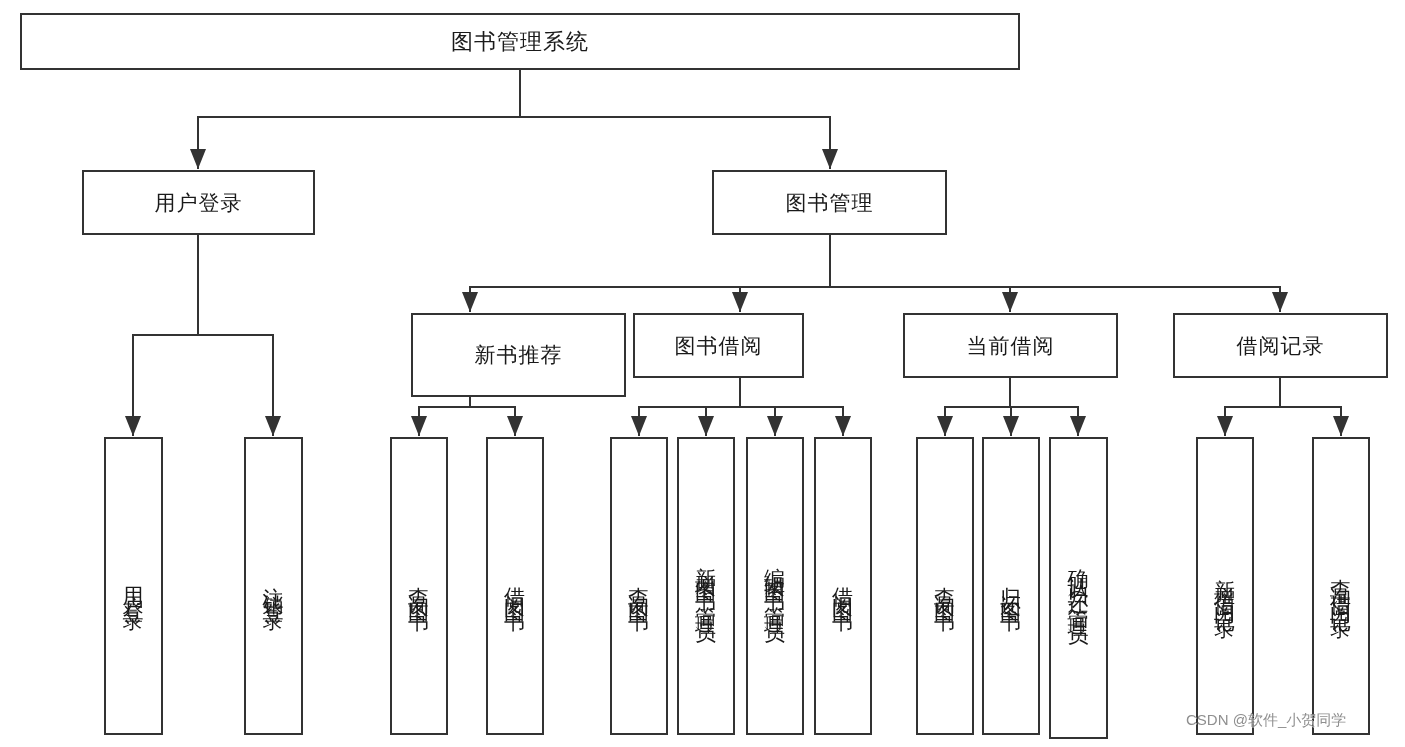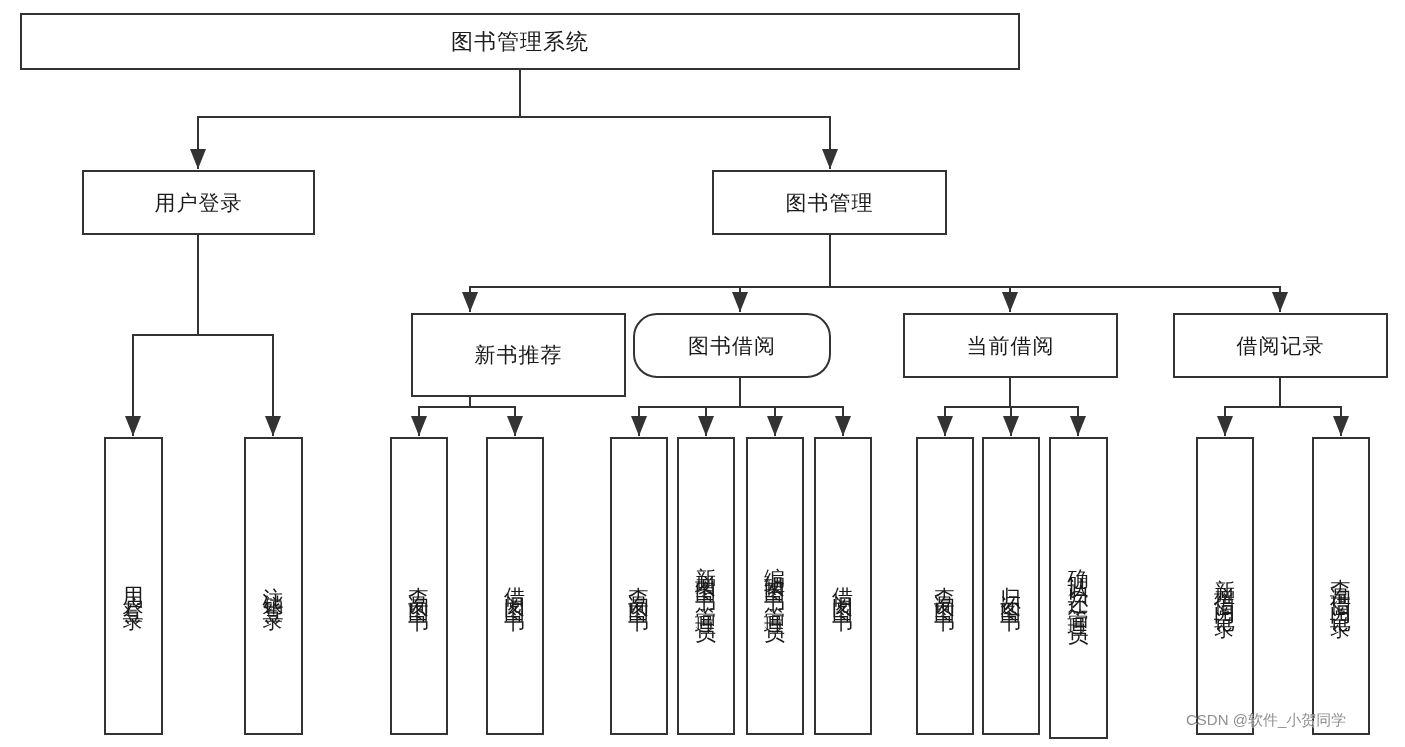--- a/index.html
+++ b/index.html
@@ -113,21 +113,21 @@
       <path d="M1341 407 L1341 436" marker-end="url(#arw)"></path>
     </g>
   </svg>
 
   <div class="box h root" style="left:20px; top:13px; width:1000px; height:57px;">图书管理系统</div>
 
   <div class="box h" style="left:82px; top:170px; width:233px; height:65px;">用户登录</div>
   <div class="box h" style="left:712px; top:170px; width:235px; height:65px;text-align:center;">图书管理</div>
 
   <div class="box h" style="left:363px; top:313px; width:215px; height:84px;margin-left:48px;">新书推荐</div>
-  <div class="box h" style="left:633px; top:313px; width:198px; height:65px;border-radius:24px;">图书借阅</div>
+  <div class="box h" style="left:633px; top:313px; width:171px; height:65px;">图书借阅</div>
   <div class="box h" style="left:903px; top:313px; width:215px; height:65px;">当前借阅</div>
   <div class="box h" style="left:1173px; top:313px; width:215px; height:65px;">借阅记录</div>
 
   <div class="box v" style="left:104px; top:437px; width:59px; height:298px;">用户登录</div>
   <div class="box v" style="left:244px; top:437px; width:59px; height:298px;">注销登录</div>
 
   <div class="box v" style="left:390px; top:437px; width:58px; height:298px;">查询图书</div>
   <div class="box v" style="left:486px; top:437px; width:58px; height:298px;">借阅图书</div>
 
   <div class="box v" style="left:610px; top:437px; width:58px; height:298px;">查询图书</div>

